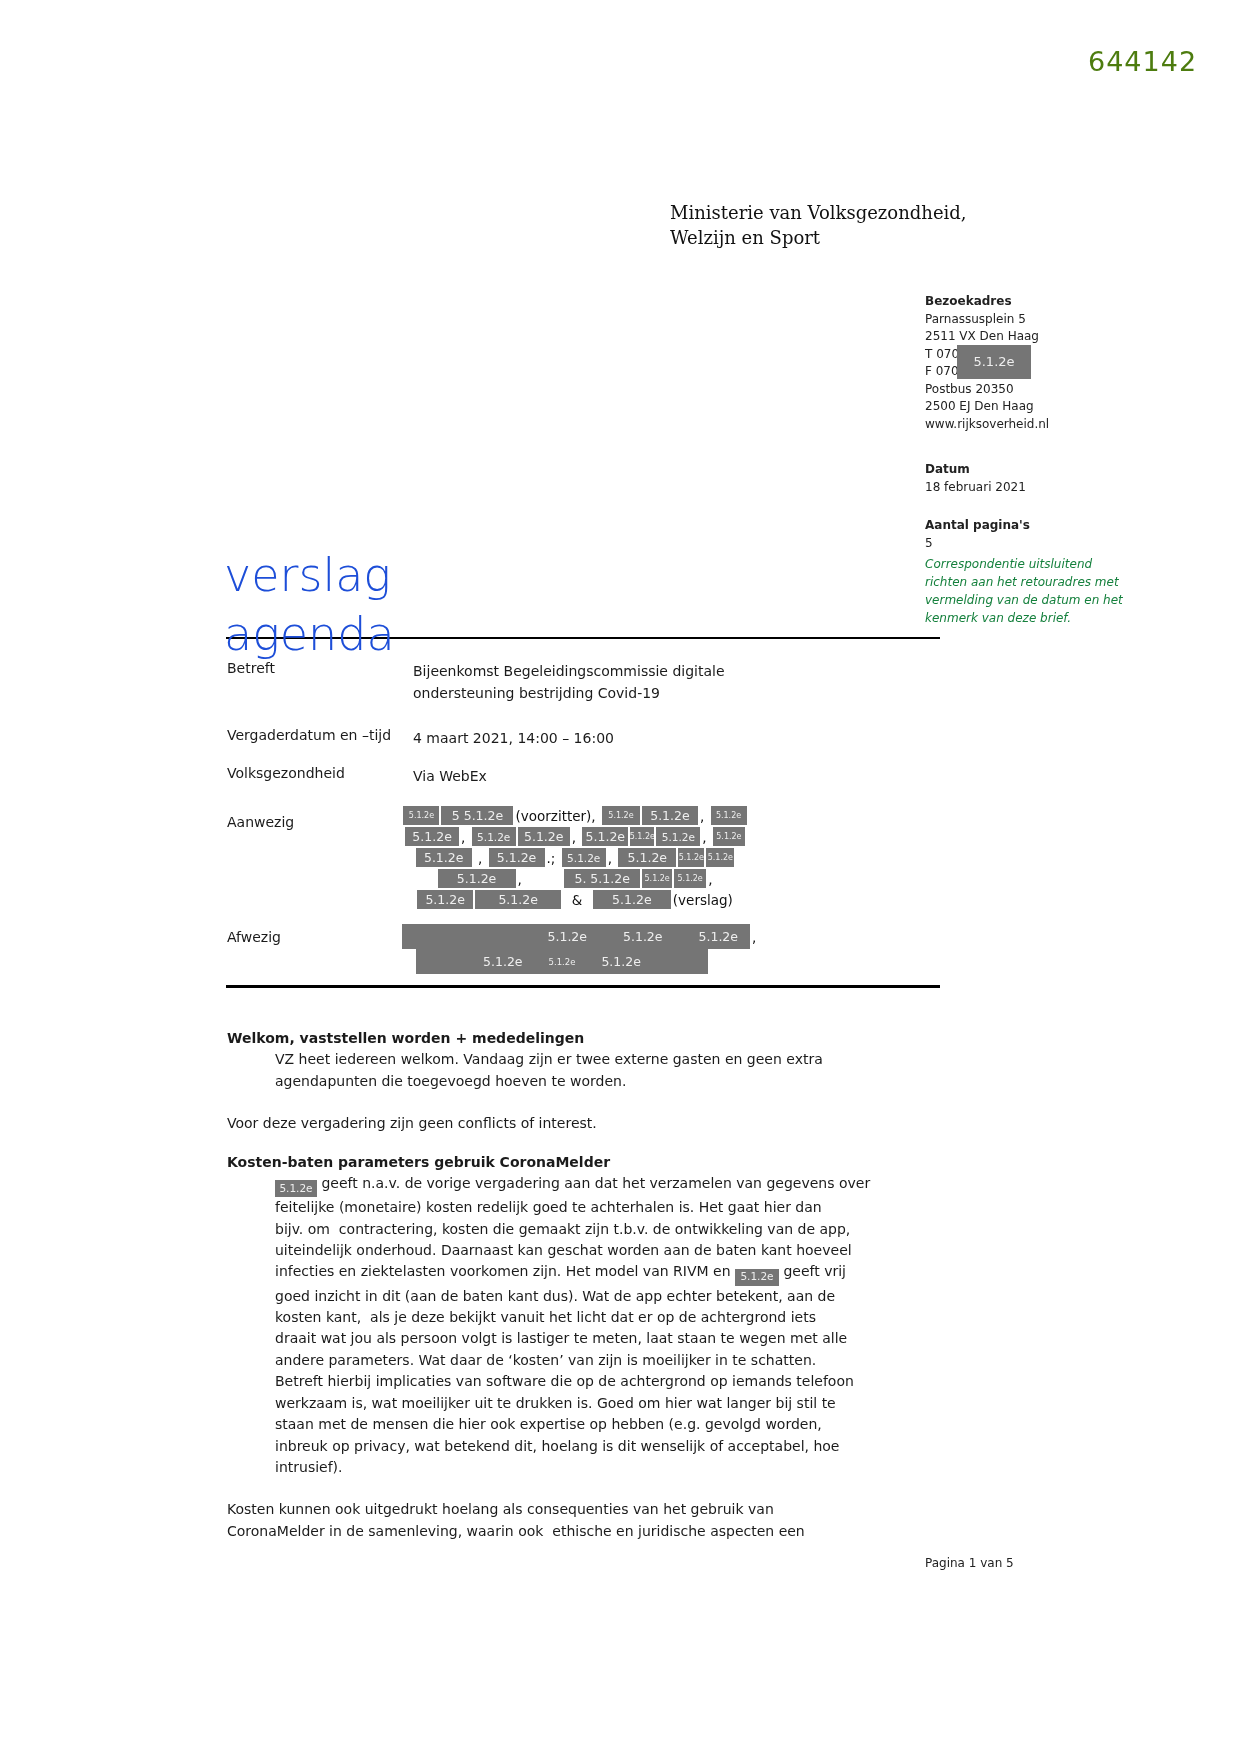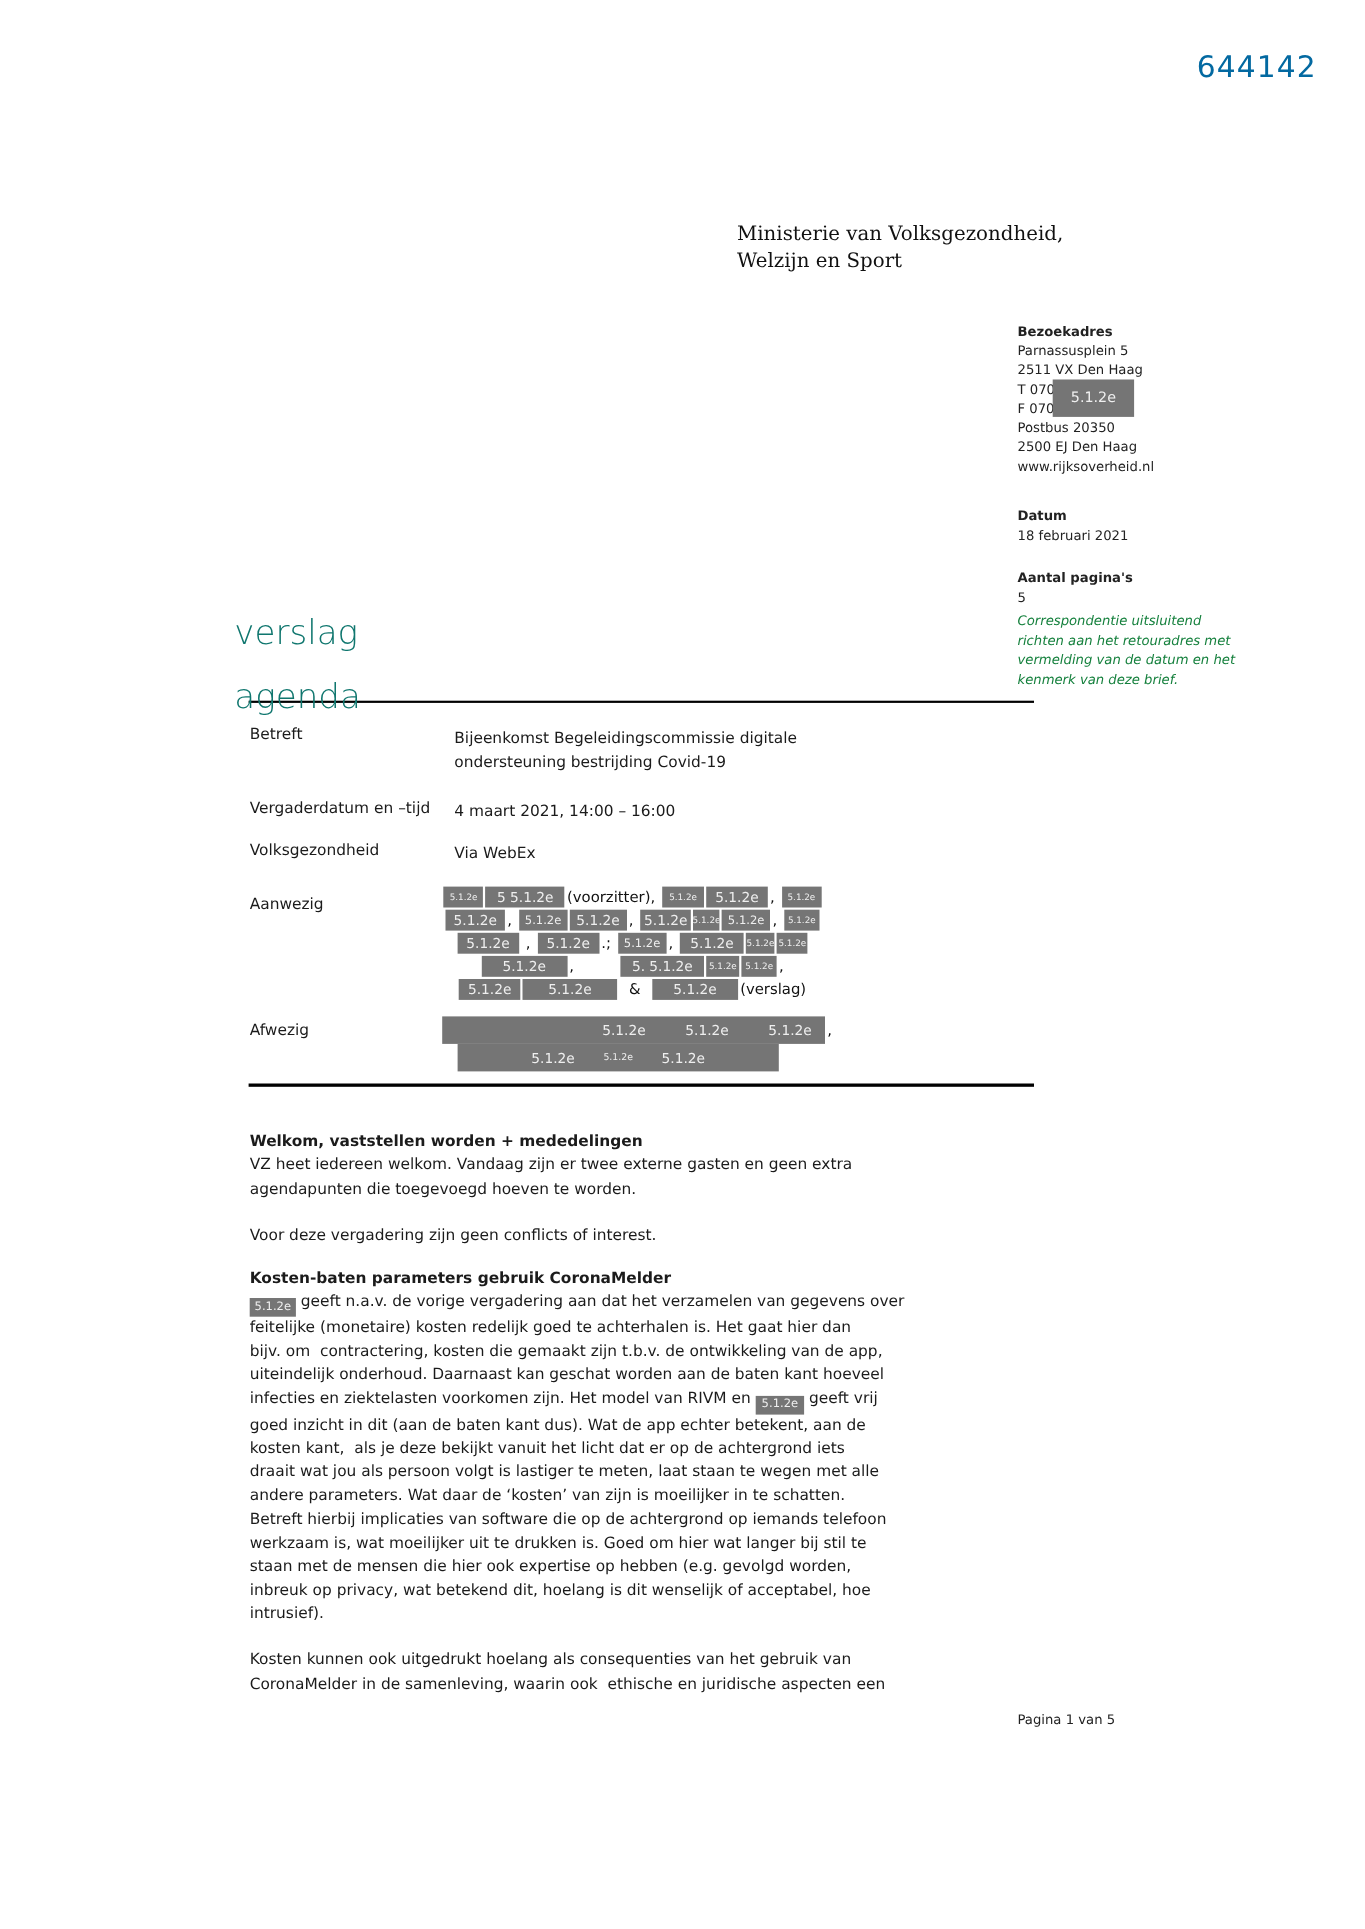--- a/index.html
+++ b/index.html
@@ -1,38 +1,38 @@
 <!DOCTYPE html>
 <html style="--redaction: #757575;"><head>
 <meta charset="utf-8">
 <style>
   html,body{margin:0;padding:0;background:#9a9a9a;}
   .page{
     position:relative;width:1241px;height:1754px;background:#ffffff;
     font-family:"DejaVu Sans","Liberation Sans",sans-serif;color:#1b1b1b;
     overflow:hidden;margin:0 auto;
   }
-  .doc-number{position:absolute;left:1088px;top:46px;font-size:27px;letter-spacing:1px;color:#0369a1;}
+  .doc-number{position:absolute;left:1088px;top:46px;font-size:27px;letter-spacing:1px;color:#4d7c0f;}
   .ministry{position:absolute;left:670px;top:200px;font-family:"DejaVu Serif","Liberation Serif",serif;font-size:18px;line-height:25px;color:#111;}
 
   
   .sidebar{position:absolute;left:925px;top:293px;width:200px;font-size:12px;line-height:17.5px;color:#222;}
   .sb-h{font-weight:bold;}
   .sb-bezoek{position:absolute;top:0;left:0;white-space:nowrap;}
   .sb-datum{position:absolute;top:168px;left:0;white-space:nowrap;}
   .sb-pagina{position:absolute;top:224px;left:0;white-space:nowrap;}
   .sb-note{position:absolute;top:262px;left:0;font-style:italic;line-height:18px;color:#15803d;white-space:nowrap;}
   .phone-wrap{position:relative;}
   .phone-box{
     position:absolute;left:32px;top:-1px;width:74px;height:34px;
     background:var(--redaction,#757575);color:#efefef;
     display:flex;align-items:center;justify-content:center;font-size:13px;
   }
 
-  .doc-title{position:absolute;left:213px;top:546px;font-size:31px;line-height:59px;font-weight:300;color:#0f766e;letter-spacing:0;}
+  .doc-title{position:absolute;left:224px;top:546px;font-size:46px;line-height:59px;font-weight:300;color:#1d4ed8;letter-spacing:0;}
   .rule{position:absolute;left:226px;background:#000;}
   .rule1{top:637px;width:714px;height:2px;}
   .rule2{top:985px;width:714px;height:3px;}
 
   .m-label{position:absolute;left:227px;font-size:14px;color:#1b1b1b;white-space:nowrap;}
   .m-value{position:absolute;left:413px;font-size:14px;line-height:22px;color:#1b1b1b;white-space:nowrap;}
 
   .attendees{position:absolute;left:402px;top:806px;width:346px;display:flex;flex-direction:column;gap:2px;}
   .absent{position:absolute;left:402px;top:924px;width:360px;display:flex;flex-direction:column;gap:0;}
   .red-row{display:flex;align-items:center;justify-content:center;gap:2px;font-size:13.5px;color:#111;}
@@ -50,21 +50,21 @@
     background:var(--redaction,#757575);color:#efefef;height:25px;flex:none;
     display:inline-flex;align-items:center;font-size:12.5px;justify-content:center;gap:26px;overflow:hidden;
   }
   .bar.end{justify-content:flex-end;padding-right:12px;gap:36px;}
   .rlabel.xs{font-size:8.5px;}
 
   .body-col{position:absolute;left:227px;top:1028px;width:712px;font-size:14px;line-height:21.4px;color:#1b1b1b;}
   .section{margin-bottom:17px;}
   .sec-h{font-weight:bold;}
   .para{margin-top:21px;}
-  .sec-h + .para{margin-top:0;}
+  .sec-h + .para{margin-top:0;margin-left:48px;}
   .line{white-space:pre-wrap;}
 
   .footer{position:absolute;left:925px;top:1556px;font-size:12px;color:#222;}
 </style>
 </head>
 <body>
 
 <div class="page">
 
   <div class="doc-number">644142</div>

